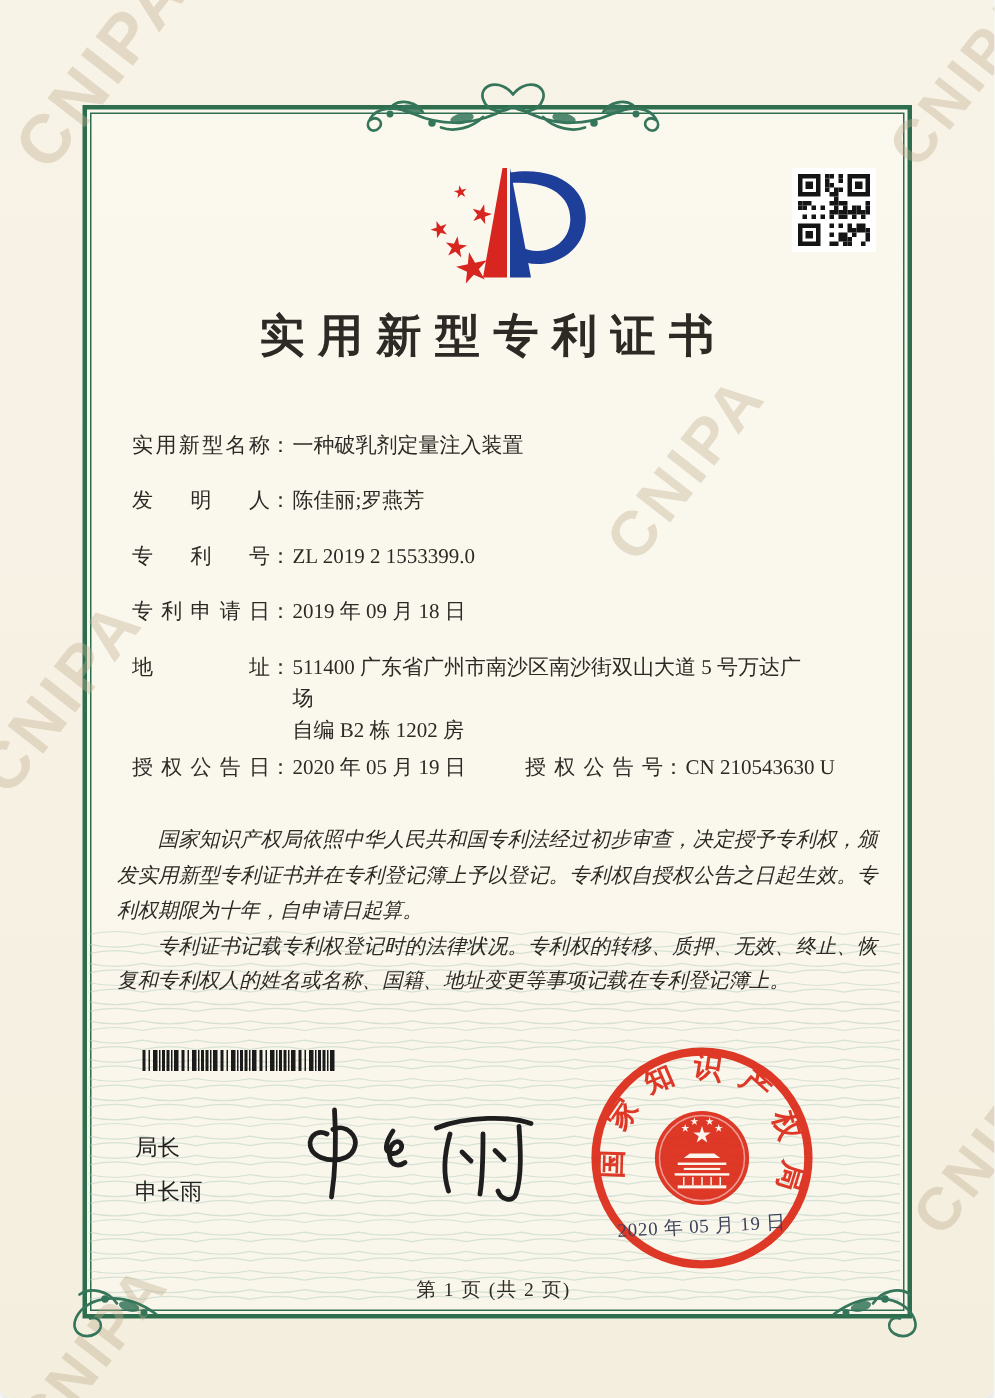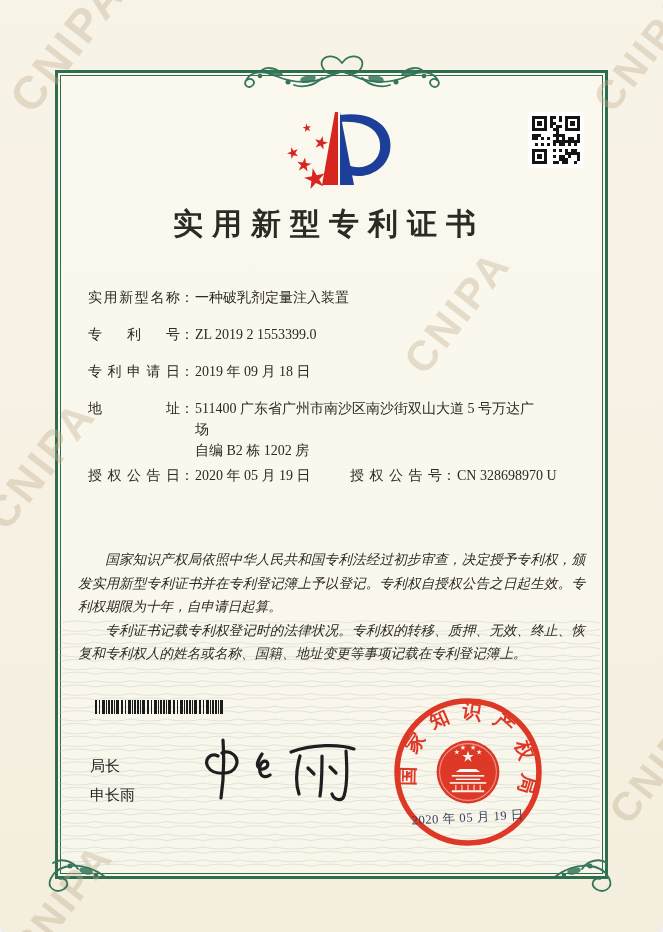--- a/index.html
+++ b/index.html
@@ -221,32 +221,35 @@
       <div class="qcell" style="left: 49px; top: 46px;"></div>
     </div>
 
   <div class="title">实用新型专利证书</div>
 
   <div class="fields">
     <div class="frow">
       <span class="flabel">实用新型名称</span><span class="fcolon">：</span><span class="fval">一种破乳剂定量注入装置</span>
     </div>
     <div class="frow">
+      <span class="flabel">发明人</span><span class="fcolon">：</span><span class="fval">陈佳丽;罗燕芳</span>
+    </div>
+    <div class="frow">
       <span class="flabel">专利号</span><span class="fcolon">：</span><span class="fval">ZL 2019 2 1553399.0</span>
     </div>
     <div class="frow">
       <span class="flabel">专利申请日</span><span class="fcolon">：</span><span class="fval">2019 年 09 月 18 日</span>
     </div>
     <div class="frow tight">
       <span class="flabel">地址</span><span class="fcolon">：</span><span class="fval"><span>511400 广东省广州市南沙区南沙街双山大道 5 号万达广场</span><br><span>自编 B2 栋 1202 房</span></span>
     </div>
     <div class="frow">
       <span class="flabel">授权公告日</span><span class="fcolon">：</span><span class="fval">2020 年 05 月 19 日</span>
       <span class="grant2">
-        <span class="flabel">授权公告号</span><span class="fcolon">：</span><span>CN 328698970 U</span>
+        <span class="flabel">授权公告号</span><span class="fcolon">：</span><span>CN 210543630 U</span>
       </span>
     </div>
   </div>
 
   <div class="body-text">
     <p>国家知识产权局依照中华人民共和国专利法经过初步审查，决定授予专利权，颁发实用新型专利证书并在专利登记簿上予以登记。专利权自授权公告之日起生效。专利权期限为十年，自申请日起算。</p>
     <p>专利证书记载专利权登记时的法律状况。专利权的转移、质押、无效、终止、恢复和专利权人的姓名或名称、国籍、地址变更等事项记载在专利登记簿上。</p>
   </div>
 
   <div class="barcode" id="barcode"><span style="width: 2px; margin-right: 2px;"></span><span style="width: 1px; margin-right: 2px;"></span><span style="width: 3px; margin-right: 1px;"></span><span style="width: 1px; margin-right: 1px;"></span><span style="width: 2px; margin-right: 1px;"></span><span style="width: 2px; margin-right: 1px;"></span><span style="width: 1px; margin-right: 1px;"></span><span style="width: 3px; margin-right: 2px;"></span><span style="width: 2px; margin-right: 2px;"></span><span style="width: 1px; margin-right: 2px;"></span><span style="width: 3px; margin-right: 1px;"></span><span style="width: 1px; margin-right: 1px;"></span><span style="width: 2px; margin-right: 1px;"></span><span style="width: 2px; margin-right: 1px;"></span><span style="width: 1px; margin-right: 1px;"></span><span style="width: 3px; margin-right: 2px;"></span><span style="width: 2px; margin-right: 2px;"></span><span style="width: 1px; margin-right: 2px;"></span><span style="width: 3px; margin-right: 1px;"></span><span style="width: 1px; margin-right: 1px;"></span><span style="width: 2px; margin-right: 1px;"></span><span style="width: 2px; margin-right: 1px;"></span><span style="width: 1px; margin-right: 1px;"></span><span style="width: 3px; margin-right: 2px;"></span><span style="width: 2px; margin-right: 2px;"></span><span style="width: 1px; margin-right: 2px;"></span><span style="width: 3px; margin-right: 1px;"></span><span style="width: 1px; margin-right: 1px;"></span><span style="width: 2px; margin-right: 1px;"></span><span style="width: 2px; margin-right: 1px;"></span><span style="width: 1px; margin-right: 1px;"></span><span style="width: 3px; margin-right: 2px;"></span><span style="width: 2px; margin-right: 2px;"></span><span style="width: 1px; margin-right: 2px;"></span><span style="width: 3px; margin-right: 1px;"></span><span style="width: 1px; margin-right: 1px;"></span><span style="width: 2px; margin-right: 1px;"></span><span style="width: 2px; margin-right: 1px;"></span><span style="width: 1px; margin-right: 1px;"></span><span style="width: 3px; margin-right: 2px;"></span></div>
@@ -296,15 +299,16 @@
           <line x1="69" y1="87.5" x2="69" y2="93"></line>
         <line x1="75" y1="87.5" x2="75" y2="93"></line>
           <line x1="81" y1="87.5" x2="81" y2="93"></line>
         <line x1="87" y1="87.5" x2="87" y2="93"></line>
       </g>
       <rect x="59" y="93" width="32" height="2" fill="#fdf6ee"></rect>
     </g>
     <text x="75" y="124" text-anchor="middle" font-size="12.5" letter-spacing="0.5" fill="#2e3450" transform="rotate(-3 75 124)" font-family="'Liberation Serif','DejaVu Serif',serif">2020 年 05 月 19 日</text>
   </svg>
 
+  <div class="pageinfo">第 1 页 (共 2 页)</div>
 
 
 </div>
 
 </body></html>

